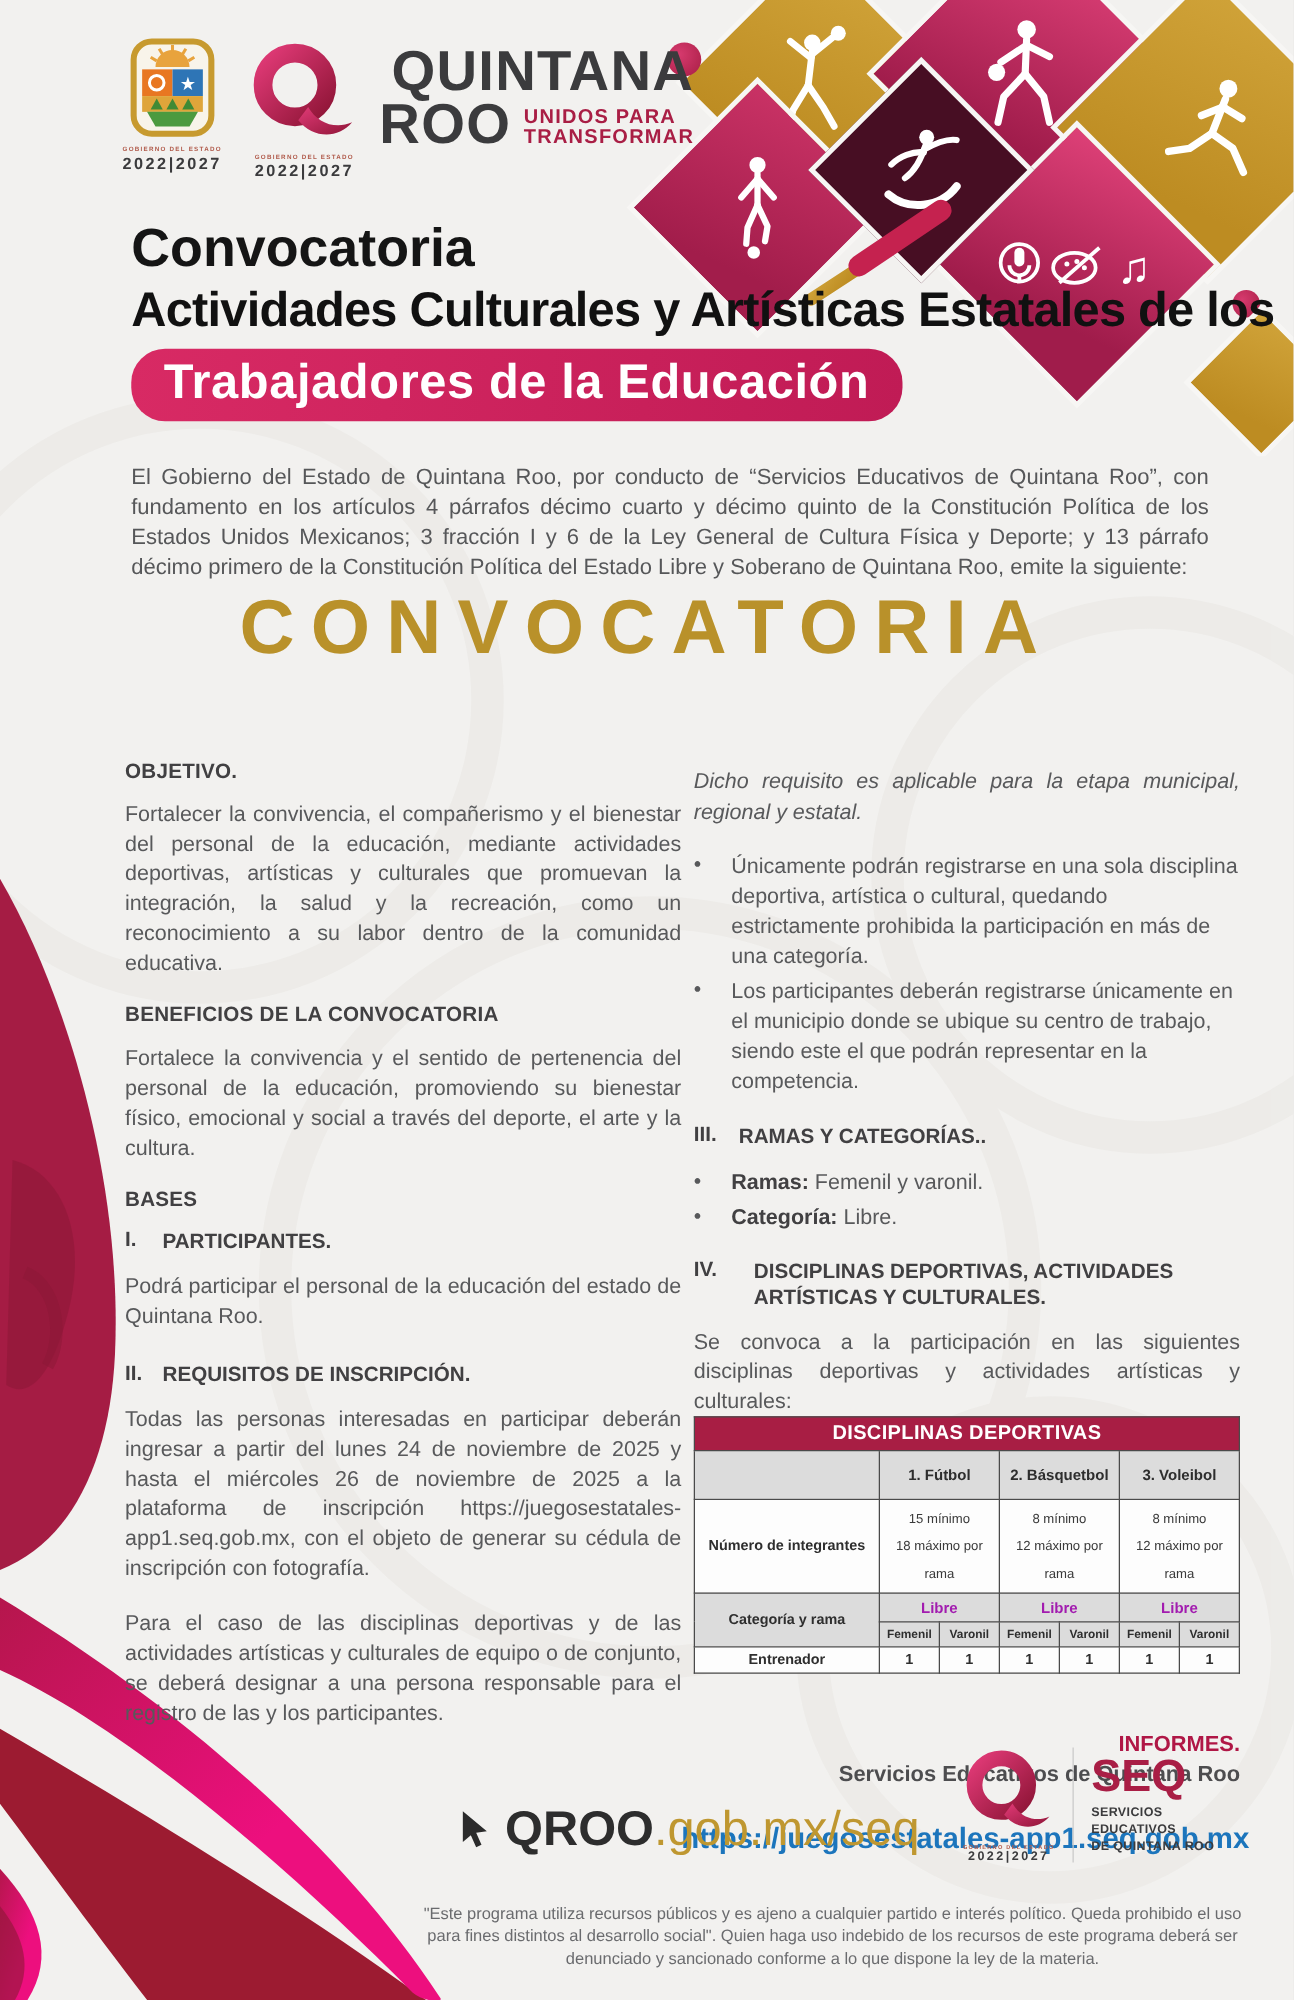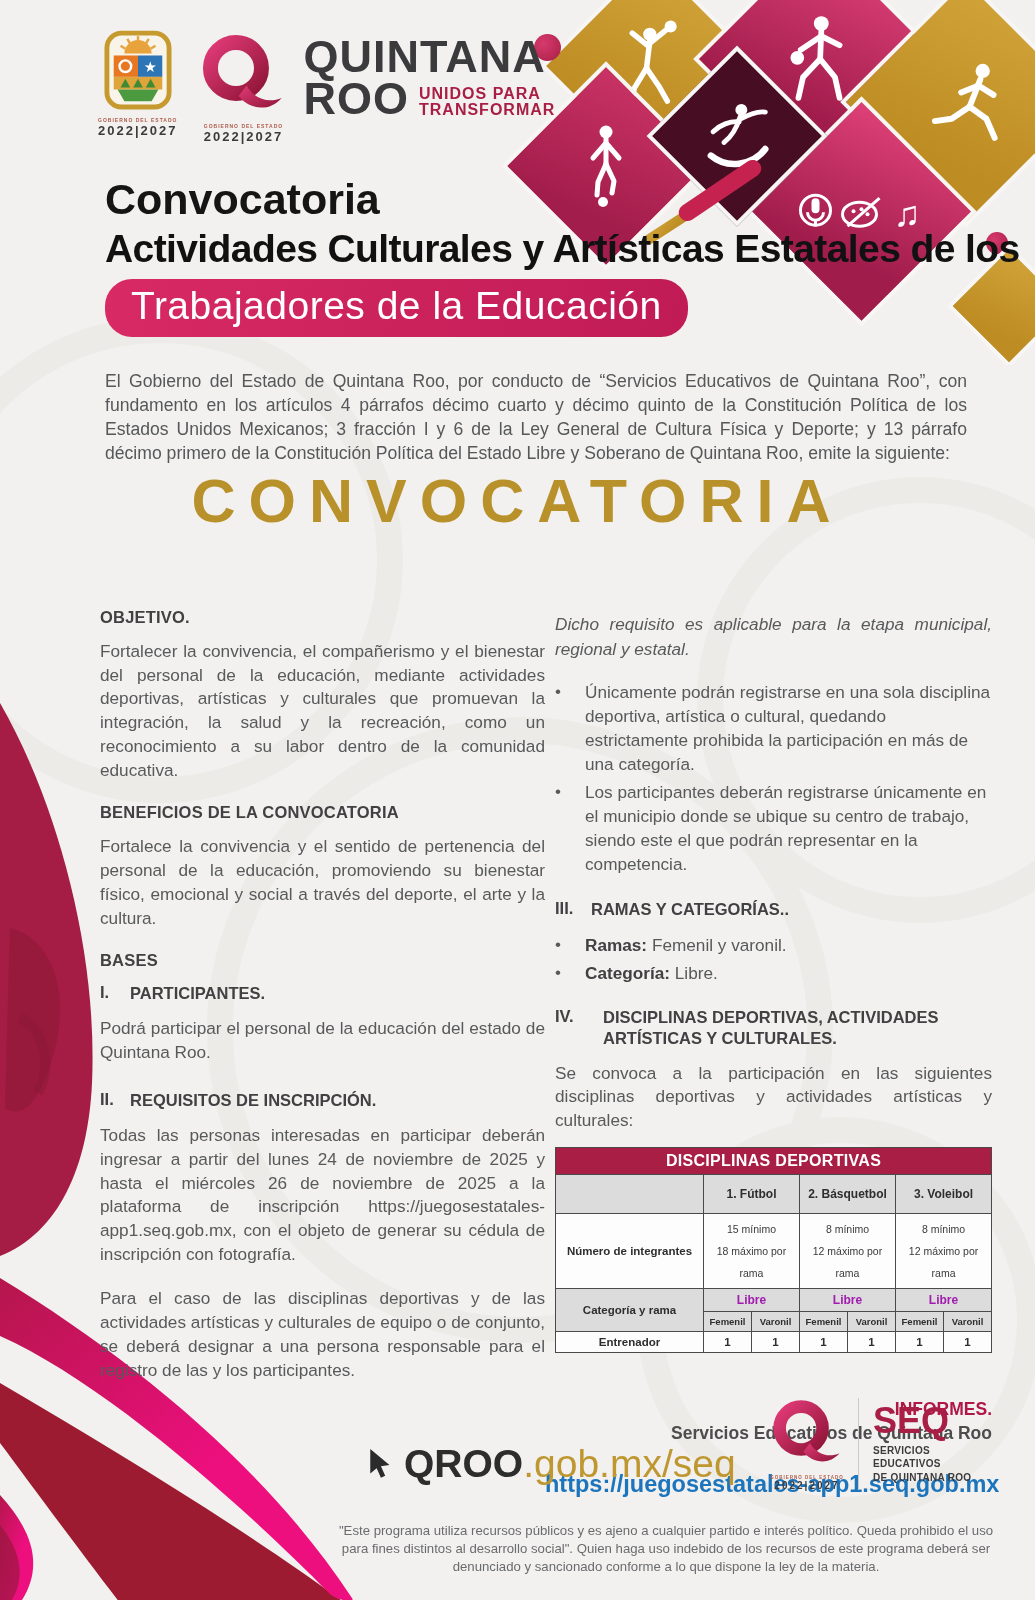--- a/index.html
+++ b/index.html
@@ -22,53 +22,53 @@
   .bar{position:absolute;border-radius:99px;}
   .dot{position:absolute;border-radius:50%;}
   .sil{stroke:#fff;stroke-width:5;fill:none;stroke-linecap:round;stroke-linejoin:round;}
   .sil .fill{fill:#fff;stroke:none;}
   
   .hdr{position:absolute;left:98px;top:30px;display:flex;align-items:flex-start;z-index:5;}
   .logo-col{display:flex;flex-direction:column;align-items:center;}
   .gov-small{font-size:5px;font-weight:700;color:#b05a4a;letter-spacing:1px;margin-top:3px;white-space:nowrap;}
   .years{font-size:13px;font-weight:800;color:#3b3b3d;letter-spacing:2px;white-space:nowrap;}
   .wordmark{margin-left:16px;margin-top:6px;line-height:0.94;}
-  .wm-top{font-size:45px;font-weight:800;color:#3b3b3d;letter-spacing:1px;}
+  .wm-top{font-size:45px;font-weight:800;color:#3b3b3d;letter-spacing:1px;text-align:right;}
   .wm-bottom{display:flex;align-items:flex-end;}
   .wm-roo{font-size:45px;font-weight:800;color:#3b3b3d;letter-spacing:1px;}
   .tagline{margin-left:10px;margin-bottom:2px;line-height:1.02;font-size:16px;font-weight:800;color:#a91e45;letter-spacing:1px;}
   
   .titleblock{position:absolute;left:105px;top:178px;z-index:6;}
   .t1{font-size:43px;font-weight:800;color:#151515;line-height:1.02;}
   .t2{font-size:47px;font-weight:800;color:#c79a2f;line-height:1.05;}
   .t2 .comma{color:#151515;}
   .t3{font-size:39px;font-weight:700;color:#111;letter-spacing:-0.6px;margin-top:5px;white-space:nowrap;}
   .banner{margin-top:8px;display:inline-block;background:linear-gradient(95deg,#d82a64 0%,#c01b55 100%);
     border-radius:27px;padding:5px 26px 9px 26px;}
-  .banner span{font-size:39px;font-weight:400;color:#fff;letter-spacing:0.5px;white-space:nowrap;}
+  .banner span{font-size:39px;font-weight:700;color:#fff;letter-spacing:0.5px;white-space:nowrap;}
   
   .intro{position:absolute;left:105px;top:370px;width:862px;font-size:17.6px;line-height:1.36;text-align:justify;color:#565759;z-index:4;}
   .bigconv{position:absolute;left:0;top:466px;width:1035px;text-align:center;font-size:61px;font-weight:800;color:#b9912a;letter-spacing:13px;z-index:4;}
   .address{position:absolute;left:105px;top:540px;width:865px;font-size:17.6px;line-height:1.33;color:#565759;z-index:4;}
   .address b{color:#2f2f31;}
   .cols{position:absolute;left:100px;top:608px;width:892px;display:flex;z-index:4;}
   .colL{width:445px;}
   .colR{width:437px;margin-left:10px;}
   .h-sec{font-size:16.5px;font-weight:800;color:#414042;letter-spacing:0.2px;margin:0 0 13px 0;}
   .p-body{font-size:17.2px;line-height:1.38;text-align:justify;margin:0 0 21px 0;color:#58595b;}
   .numline{display:flex;margin:0 0 13px 0;}
   .numline .num{width:30px;flex:none;font-size:16.5px;font-weight:800;color:#414042;}
   .numline .ttl{font-size:16.5px;font-weight:800;color:#414042;line-height:1.25;}
   .italic-note{font-style:italic;font-size:17.2px;line-height:1.45;text-align:justify;margin:4px 0 18px 0;}
   .bullet{display:flex;margin:0 0 4px 0;}
   .bullet .b{width:30px;flex:none;color:#58595b;font-size:17px;line-height:1.4;}
   .bullet .tx{font-size:17.2px;line-height:1.4;}
   .bullet .tx b{color:#414042;}
   
-  .tblwrap{margin-top:14px;}
+  .tblwrap{}
   table.disc{border-collapse:collapse;width:437px;table-layout:fixed;}
   table.disc td{border:1.6px solid #4a4a4a;text-align:center;vertical-align:middle;padding:4px 2px;}
   td.t-title{background:#a81e44;color:#fff;font-weight:800;font-size:16px;letter-spacing:0.3px;padding:7px 0;}
   .g{background:#dcdcdc;}
   .w{background:#fdfdfd;}
   .cell-disc{font-weight:800;font-size:12px;color:#2e2e2e;padding:12px 2px !important;}
   .cell-label{font-weight:800;font-size:11.5px;color:#2e2e2e;}
   .cell-two{font-size:10.5px;color:#3a3a3a;line-height:2.1;}
   .cell-libre{font-weight:800;font-size:12px;color:#a21caf;}
   .cell-rama{font-weight:800;font-size:9.5px;color:#2e2e2e;}

